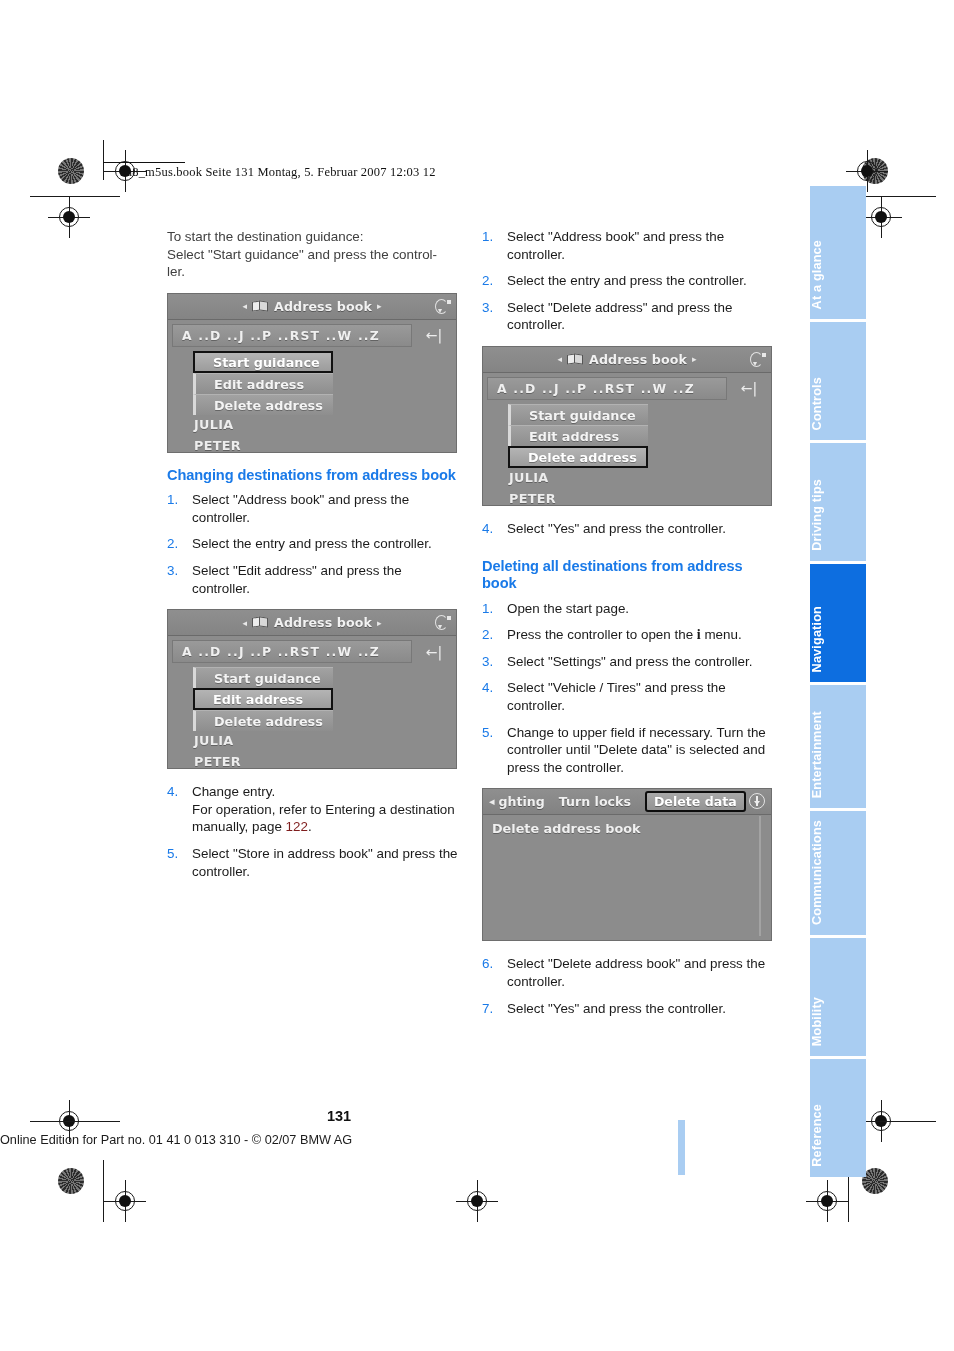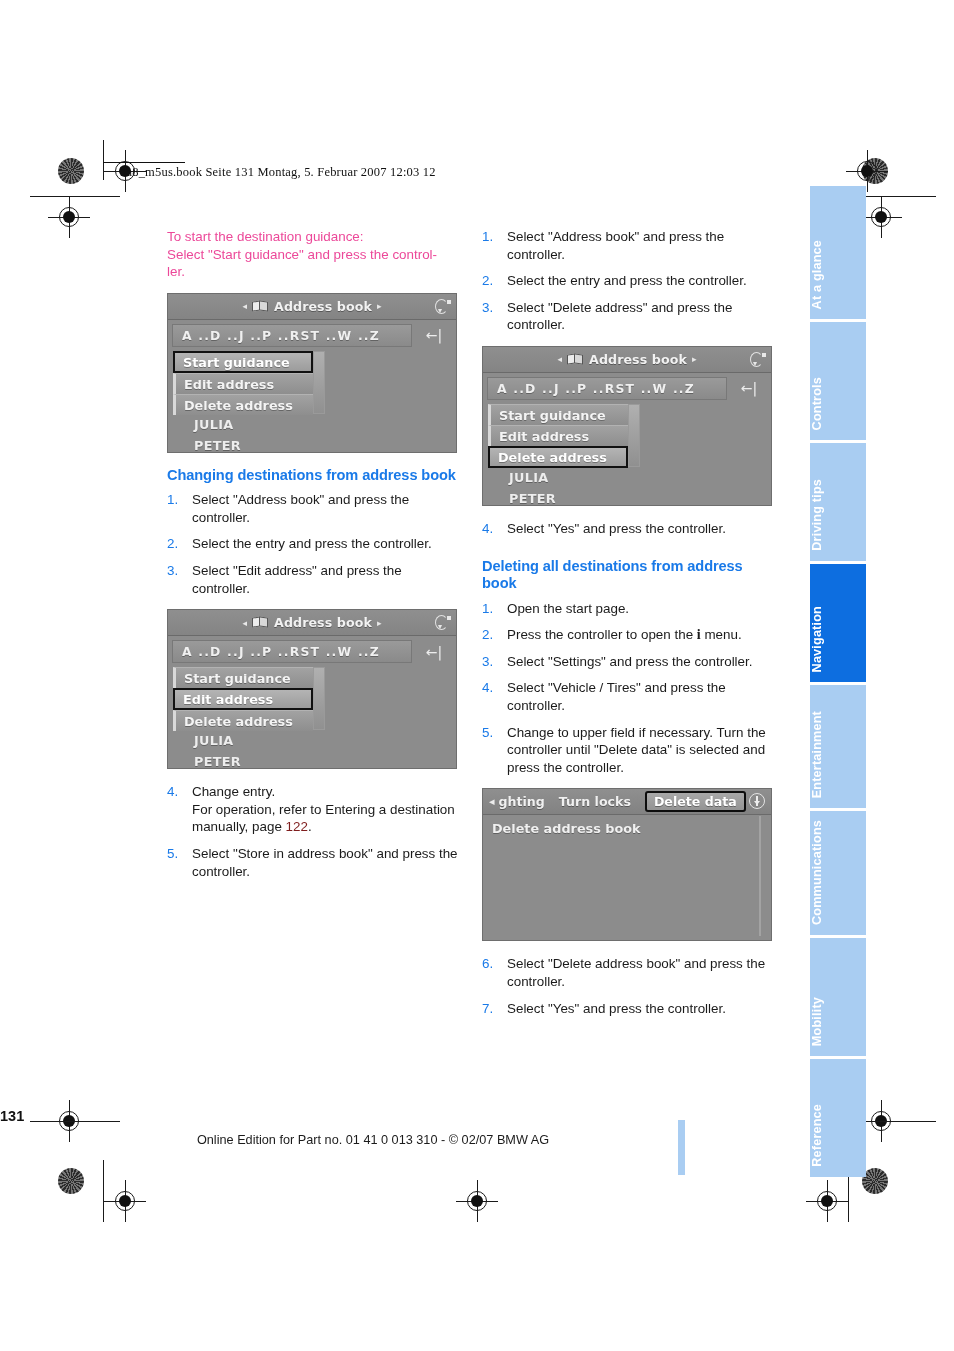--- a/index.html
+++ b/index.html
@@ -102,21 +102,21 @@
     font-weight: bold;
     color: #1a7ae8;
     letter-spacing: -0.1px;
   }
   .sec.spaced { margin-top: 20px; }
 
   p.body {
     margin: 0;
     font-size: 13.4px;
     line-height: 17.6px;
-    color: #ec4899;
+    color: #404040;
   }
 
   ol.steps {
     margin: 0;
     padding: 0;
     list-style: none;
     counter-reset: stepnum;
   }
   ol.steps > li {
     position: relative;
@@ -271,30 +271,31 @@
   .menu-popup {
     position: absolute;
     left: 5px;
     top: 0;
     width: 152px;
   }
   .menu-item {
     position: relative;
     height: 21px;
     line-height: 21px;
-    padding-left: 8px;
+    padding-left: 18px;
     color: #f4f4f4;
     font-size: 12.8px;
     font-weight: bold;
     background: linear-gradient(#a2a2a2, #8e8e8e);
     border-left: 3px solid #d9d9d9;
     border-top: 1px solid #b2b2b2;
     box-sizing: border-box;
     text-shadow: 0 1px 0 rgba(0,0,0,.3);
     width: 140px;
+    margin-left: 20px;
   }
   .menu-item.selected {
     border: 2px solid #111;
     border-left: 2px solid #111;
     background: linear-gradient(#b4b4b4, #9c9c9c);
     color: #ffffff;
     height: 22px;
     line-height: 19px;
   }
   .menu-tab {
@@ -430,34 +431,32 @@
     box-sizing: border-box;
   }
   .tab.active span { color: #ffffff; }
 
   
   .pagenum {
     position: absolute;
     left: 0;
     top: 1108px;
     width: 678px;
-    text-align: left;
+    text-align: center;
     font-size: 14.5px;
     font-weight: bold;
     color: #111;
   }
   .footer-line {
     position: absolute;
     left: 0;
     top: 1133px;
     width: 690px;
-    text-align: center;
     font-size: 12.7px;
     color: #1b1b1b;
-    margin-left: 28px;
   }
   .footer-bar {
     position: absolute;
     left: 678px;
     top: 1120px;
     width: 7px;
     height: 55px;
     background: #a9cdf2;
   }
 </style>

